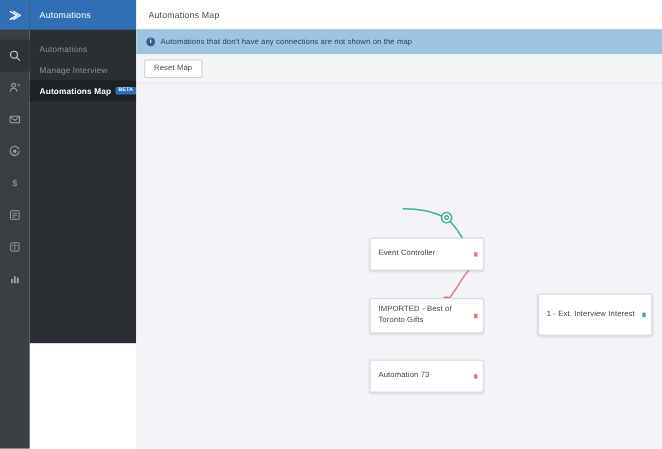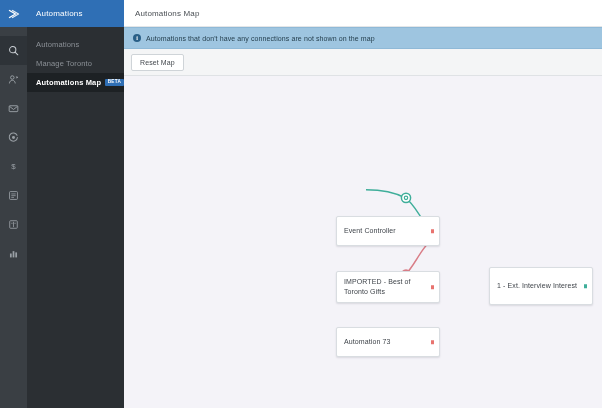--- a/index.html
+++ b/index.html
@@ -28,21 +28,21 @@
   .rail-icon {
     width: 27px; height: 29px;
     display: flex; align-items: center; justify-content: center;
     color: #9aa0a6;
   }
   .rail-icon.active { background: #2e3338; color: #c9ced3; }
   .rail-icon svg { display: block; }
 
   
   .sidebar {
-    width: 97px; height: 408px;
+    width: 97px; height: 312px;
     background: #2b2f33;
     flex: 0 0 97px;
     display: flex; flex-direction: column;
   }
   .sidebar-header {
     height: 27px;
     background: #2f6fb5;
     display: flex; align-items: center;
     padding-left: 9px;
     color: #ffffff;
@@ -231,21 +231,21 @@
     </div>
   </div>
 
   <div class="sidebar">
     <div class="sidebar-header">Automations</div>
     <div class="sidebar-nav">
       <div class="nav-item">
         <span>Automations</span>
       </div>
       <div class="nav-item">
-        <span>Manage Toronto</span>
+        <span>Manage Interview</span>
       </div>
       <div class="nav-item active">
         <span>Automations Map</span>
         <span class="beta-badge">BETA</span>
       </div>
     </div>
   </div>
 
   <div class="main">
     <div class="main-title">Automations Map</div>

